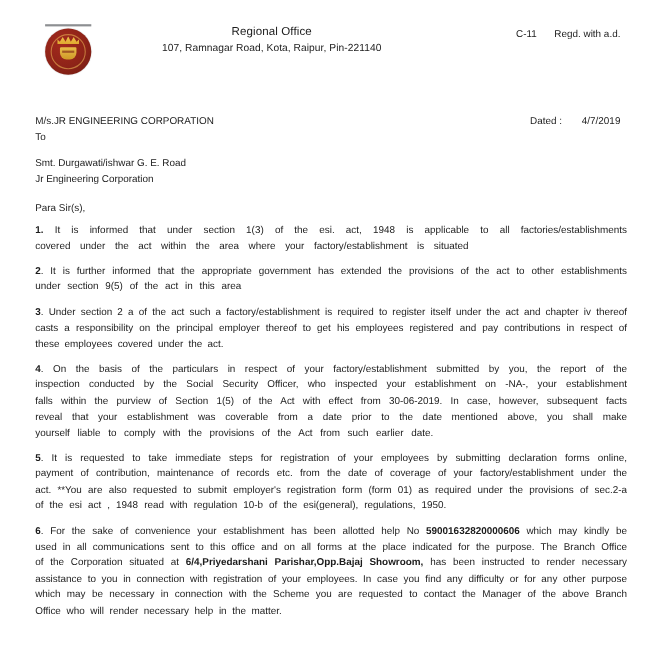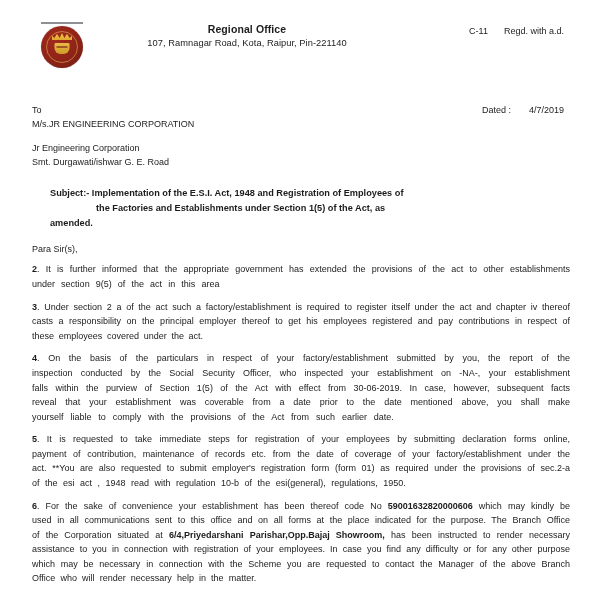--- a/index.html
+++ b/index.html
@@ -96,21 +96,21 @@
     background: rgba(120,30,18,.6);
   }
 
   .center-block {
     text-align: center;
     padding-left: 14px;
     padding-right: 120px;
     line-height: 1.42;
   }
   .office-title {
-    font-weight: bold;
+    font-weight: normal;
     font-size: 10.5px;
     letter-spacing: .1px;
   }
   .org-name {
     font-size: 9.3px;
     letter-spacing: .05px;
   }
   .org-addr {
     font-size: 9.3px;
     letter-spacing: .05px;
@@ -207,59 +207,58 @@
       <div class="org-addr">107, Ramnagar Road, Kota, Raipur, Pin-221140</div>
     </div>
 
     <div class="header-right">
       <span class="cno">C-11</span><span>Regd. with a.d.</span>
     </div>
   </div>
 
   <div class="to-row">
     <div class="to-block">
+      <div>M/s.JR ENGINEERING CORPORATION</div>
       <div>To</div>
-      <div>M/s.JR ENGINEERING CORPORATION</div>
     </div>
     <div class="dated">
       <span class="dlabel">Dated :</span><span>4/7/2019</span>
     </div>
   </div>
 
   <div class="addr-block">
+    <div>Smt. Durgawati/ishwar G. E. Road</div>
     <div>Jr Engineering Corporation</div>
-    <div>Smt. Durgawati/ishwar G. E. Road</div>
-  </div>
-
-  <div class="subject">
-    <span>Subject:- Implementation of the E.S.I. Act, 1948 and Registration of Employees of</span>
-    <span class="l2">the Factories and Establishments under Section 1(5) of the Act, as</span>
-    <span class="l3">amended.</span>
-  </div>
+  </div>
+
 
   <div class="salutation">Para Sir(s),</div>
 
+  <div class="para wide1">
+    <span class="pnum">1.</span>
+    <span>It is informed that under section 1(3) of the esi. act, 1948 is applicable to all factories/establishments covered under the act within the area where your factory/establishment is situated</span>
+  </div>
 
   <div class="para wide2">
     <span class="pnum">2</span><span>. It is further informed that the appropriate government has extended the provisions of the act to other establishments under section 9(5) of the act in this area</span>
   </div>
 
   <div class="para wide3">
     <span class="pnum">3</span><span>. Under section 2 a of the act such a factory/establishment is required to register itself under the act and chapter iv thereof casts a responsibility on the principal employer thereof to get his employees registered and pay  contributions in respect of these employees covered under the act.</span>
   </div>
 
   <div class="para wide4">
     <span class="pnum">4</span><span>. On the basis of the particulars in respect of your factory/establishment  submitted by you, the report of the inspection  conducted by the Social Security Officer, who inspected your establishment on -NA-, your establishment  falls within the purview of Section 1(5) of the Act with effect from 30-06-2019.  In case, however, subsequent facts reveal that your establishment  was coverable from a date prior to the date mentioned above, you shall make yourself liable to comply with the provisions of the Act from such earlier date.</span>
   </div>
 
   <div class="para wide5">
     <span class="pnum">5</span><span>. It is requested to take immediate steps for registration of your employees by submitting declaration forms online, payment of contribution, maintenance of records etc. from the date of coverage of your factory/establishment under the act. **You are also requested to submit employer's registration form (form 01) as required under the provisions of sec.2-a of the esi act , 1948 read with regulation 10-b of the esi(general), regulations, 1950.</span>
   </div>
 
   <div class="para wide6">
-    <span class="pnum">6</span><span>. For the sake of convenience your establishment has been thereof code No</span>
+    <span class="pnum">6</span><span>. For the sake of convenience your establishment has been allotted help No</span>
     <b>59001632820000606</b>
     <span>which may kindly be used in all  communications sent to this office and on all forms at the place indicated for the purpose. The Branch Office of the Corporation situated at</span>
     <b>6/4,Priyedarshani Parishar,Opp.Bajaj Showroom,</b>
     <span>has been instructed to render necessary assistance to you in connection with registration of your employees. In case you find any difficulty or for any other purpose which may be necessary in connection with the Scheme you are requested to contact the Manager of the above Branch Office who will render necessary help in the matter.</span>
   </div>
 
 </div>
 
 </body></html>

